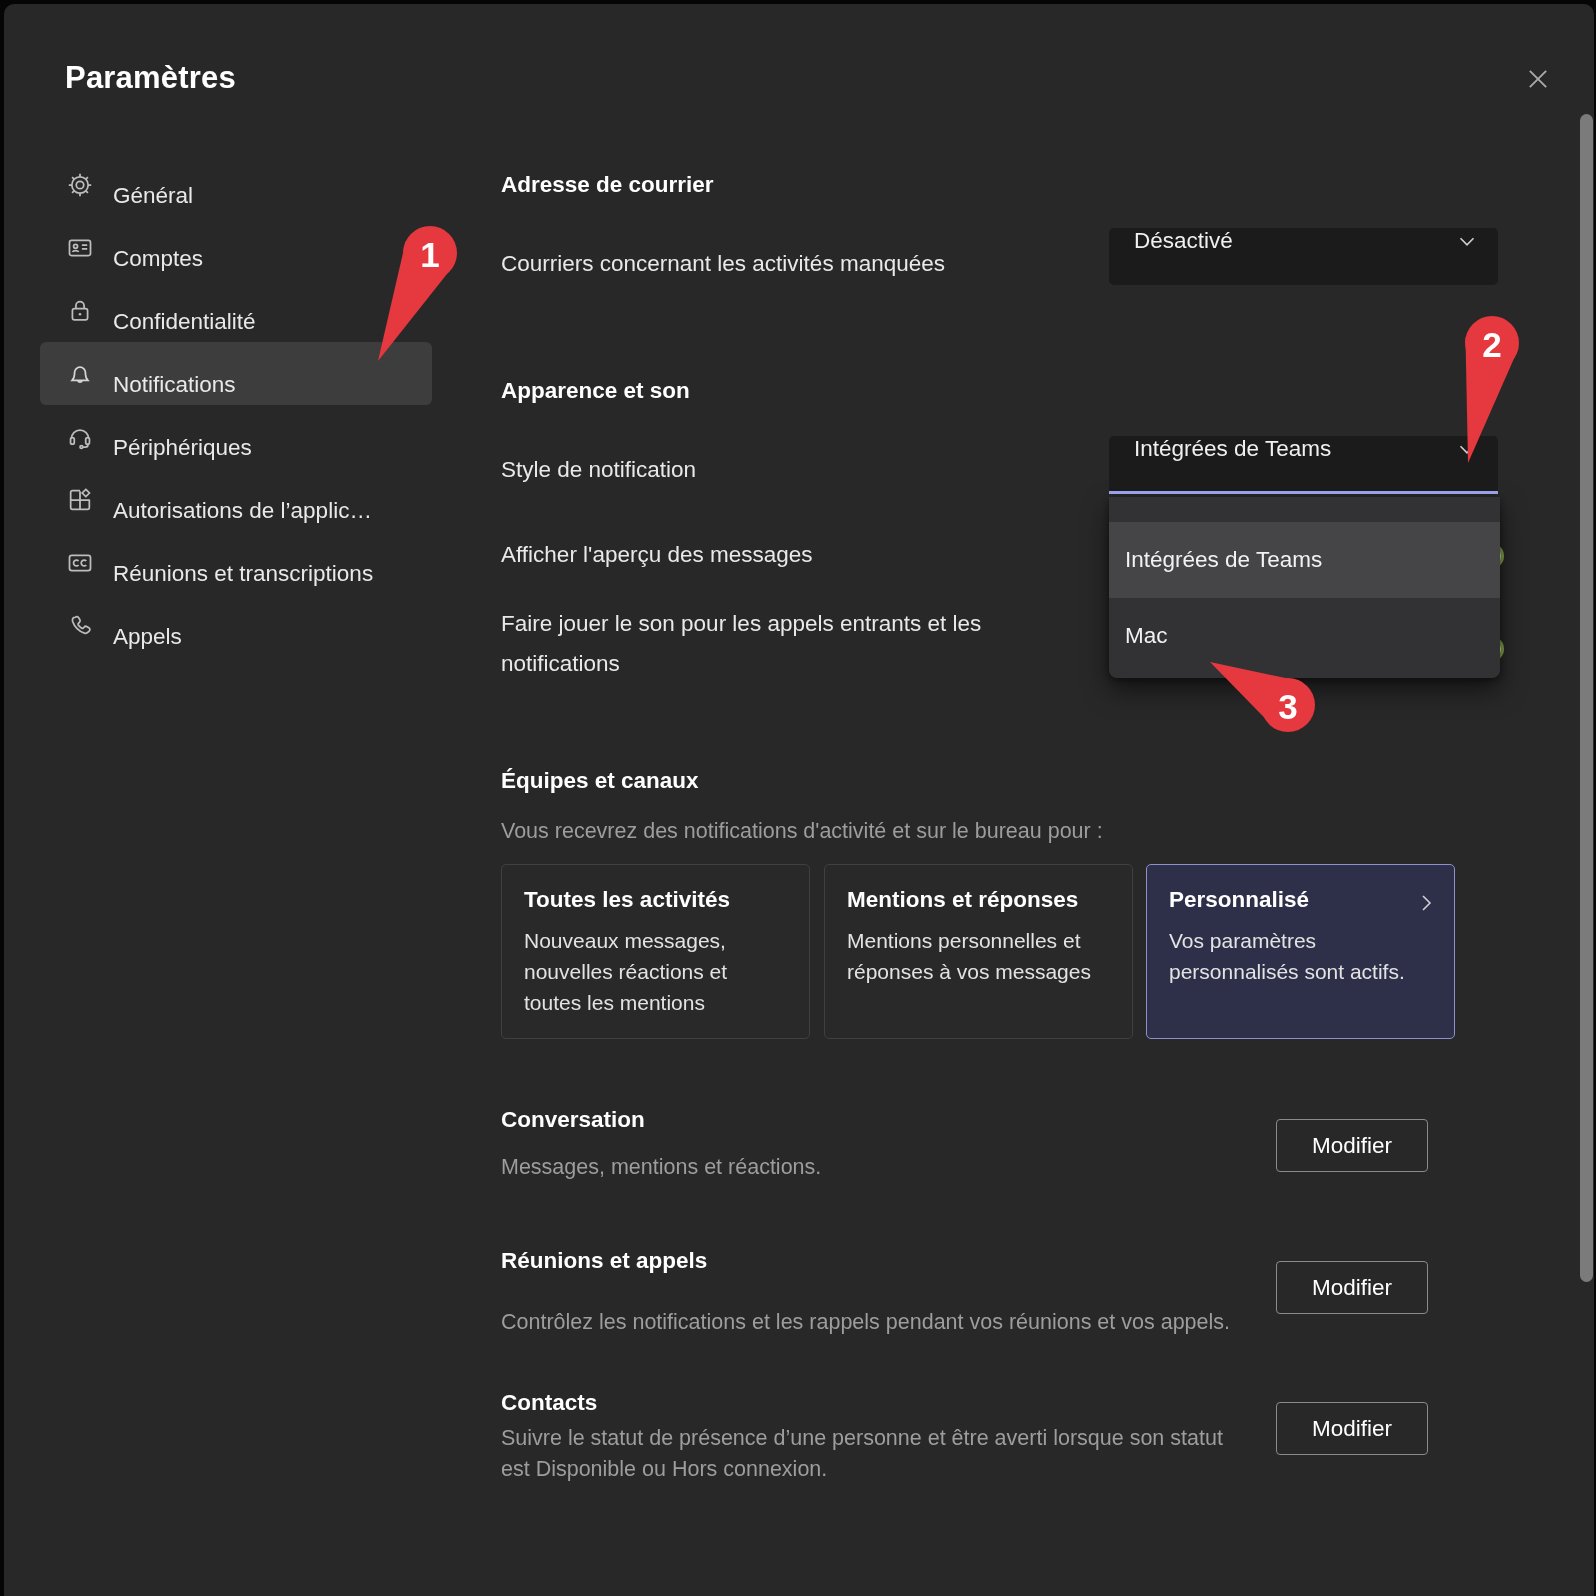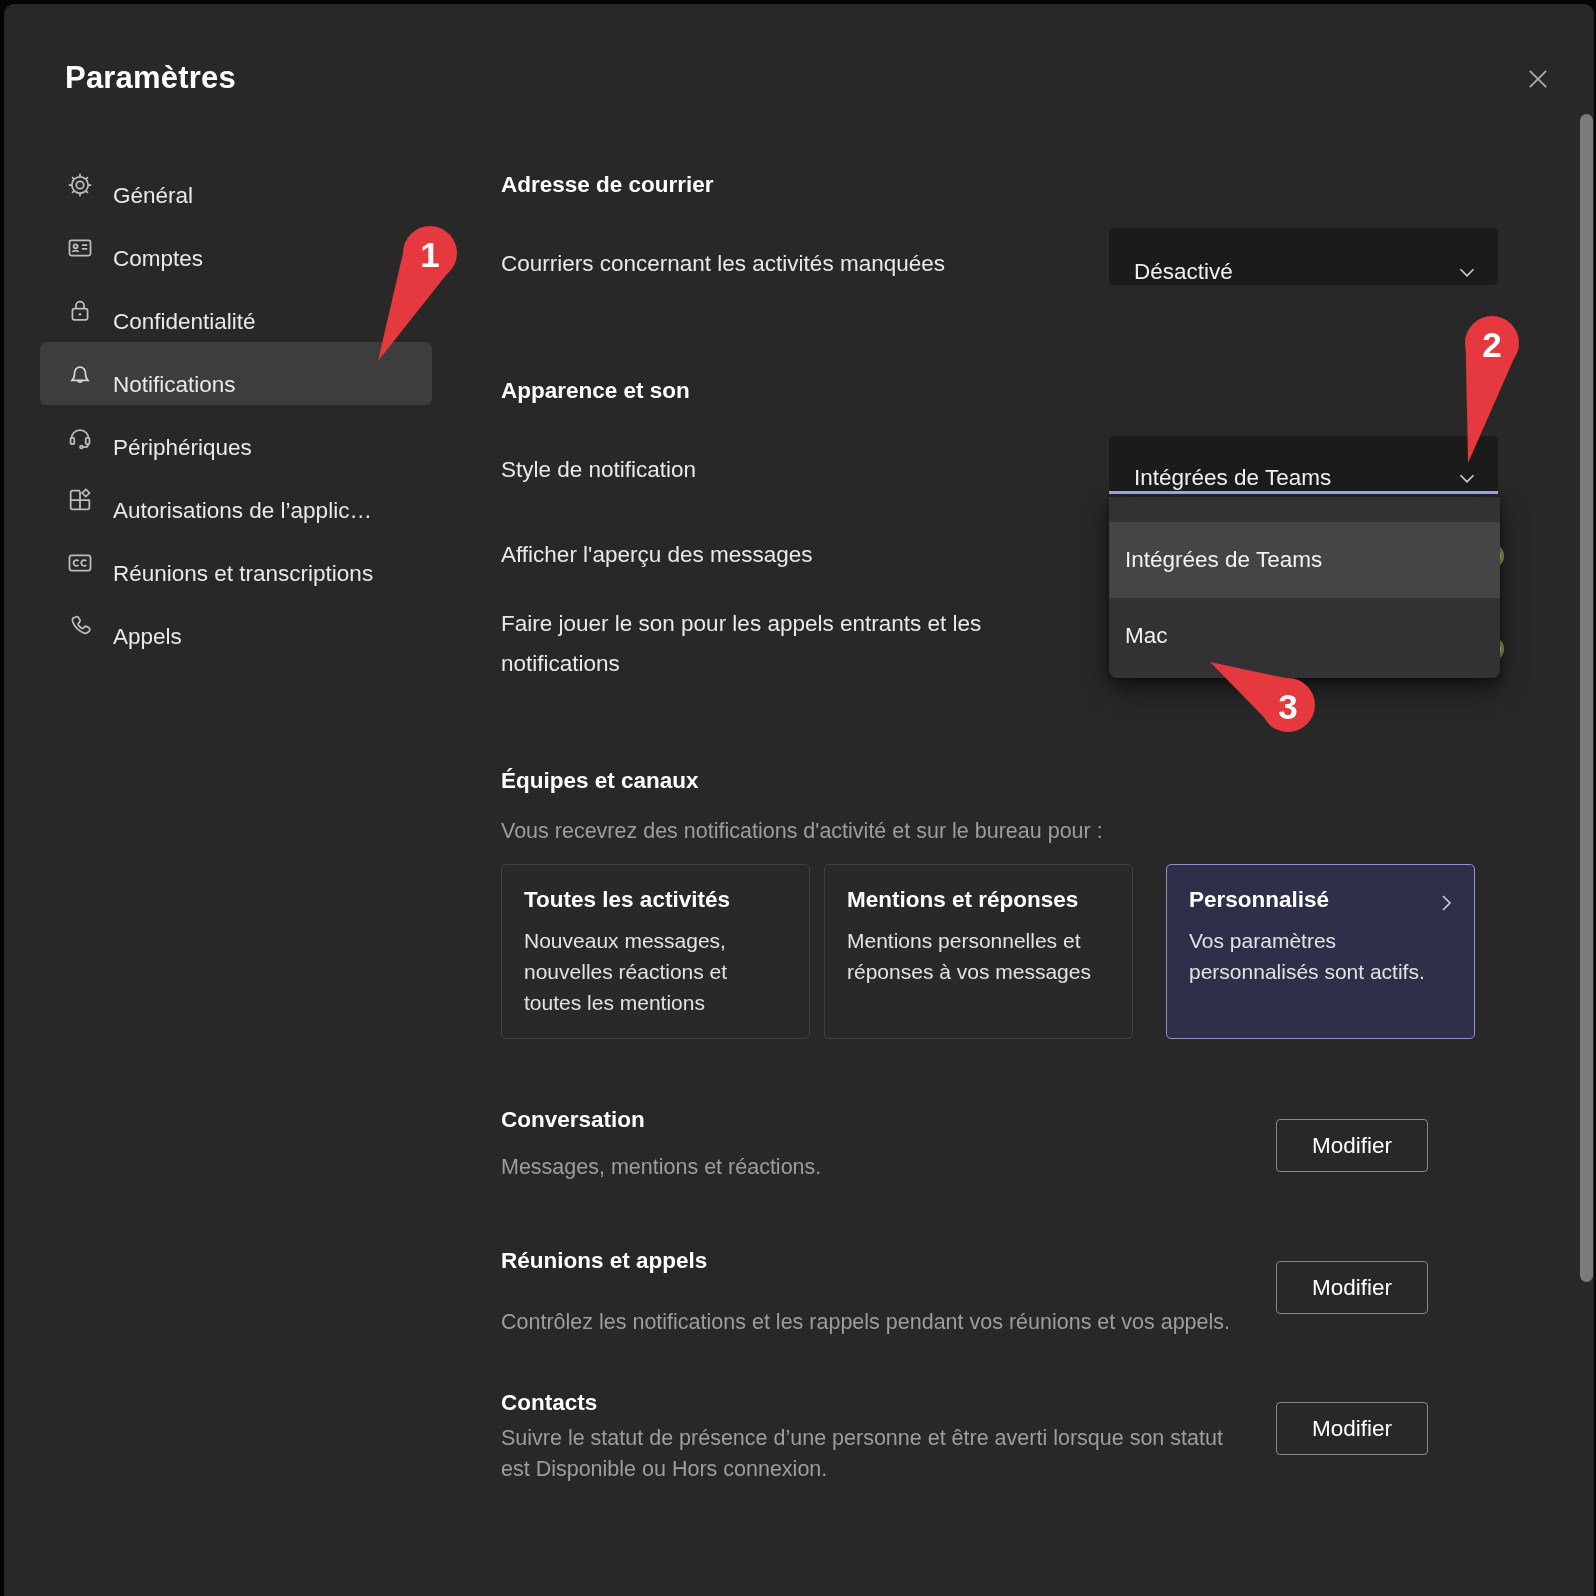--- a/index.html
+++ b/index.html
@@ -20,41 +20,41 @@
   .side-icon { width:28px; height:28px; margin-right:19px; display:flex; align-items:center; }
   .side-label { font-size:22.5px; color:#e9e9e9; white-space:nowrap;margin-top:23px; }
 
   
   .h-section { font-size:22.5px; font-weight:700; color:#fff; }
   .row-label { font-size:22.5px; color:#e9e9e9; }
   .subtle { font-size:21.5px; color:#9d9d9d; }
 
   
   .select { left:1105px; width:389px; height:57px; background:#1b1b1b; border-radius:5px;
-            display:flex; align-items:flex-end; padding:0 18px 0 25px; cursor:pointer; }
+            display:flex; align-items:flex-start; padding:0 18px 0 25px; cursor:pointer; }
   .select .val { font-size:22.5px; color:#f0f0f0; flex:1; }
   .select.open { border-radius:5px 5px 0 0; border-bottom:3px solid #9aa0e8; height:58px; }
 
   .menu { left:1105px; top:493px; width:391px; height:181px; background:#323234; z-index:10;
           border-radius:0 0 8px 8px; padding-top:25px;
           box-shadow:0 12px 26px rgba(0,0,0,.55), 0 2px 6px rgba(0,0,0,.4); }
   .menu-item { height:76px; line-height:76px; padding-left:16px; font-size:22.5px;
                color:#f2f2f2; cursor:pointer; }
   .menu-item.selected { background:#454548; }
 
   
   .toggle { left:1452px; width:48px; height:26px; border-radius:13px; background:#8aaa4a;
             z-index:1; cursor:pointer; }
   .toggle .knob { position:absolute; right:3px; top:3px; width:20px; height:20px;
                   border-radius:50%; background:#f4f4f4; }
 
   
   .card { top:860px; width:309px; height:175px; background:#292929; border:1px solid #404040;
           border-radius:5px; padding:22px 22px; cursor:pointer; }
-  .card.selected { background:#2e3049; border:1.5px solid #8e92cc;margin-left:20px; }
+  .card.selected { background:#2e3049; border:1.5px solid #8e92cc; }
   .card-title { font-size:22.5px; font-weight:700; color:#fff; margin-bottom:12px; }
   .card-body { font-size:21px; line-height:31px; color:#e3e3e3; }
   .card-chev { position:absolute; right:16px; top:26px; }
 
   
   .btn { width:152px; height:53px; border:1px solid #8a8a8a; border-radius:4px; background:transparent;
          color:#fff; font-size:22.5px; font-family:"Liberation Sans",sans-serif; cursor:pointer; }
 
   .scrollthumb { left:1576px; top:110px; width:13px; height:1168px; border-radius:7px;
                  background:#7b7b7b; z-index:5; cursor:pointer; }

